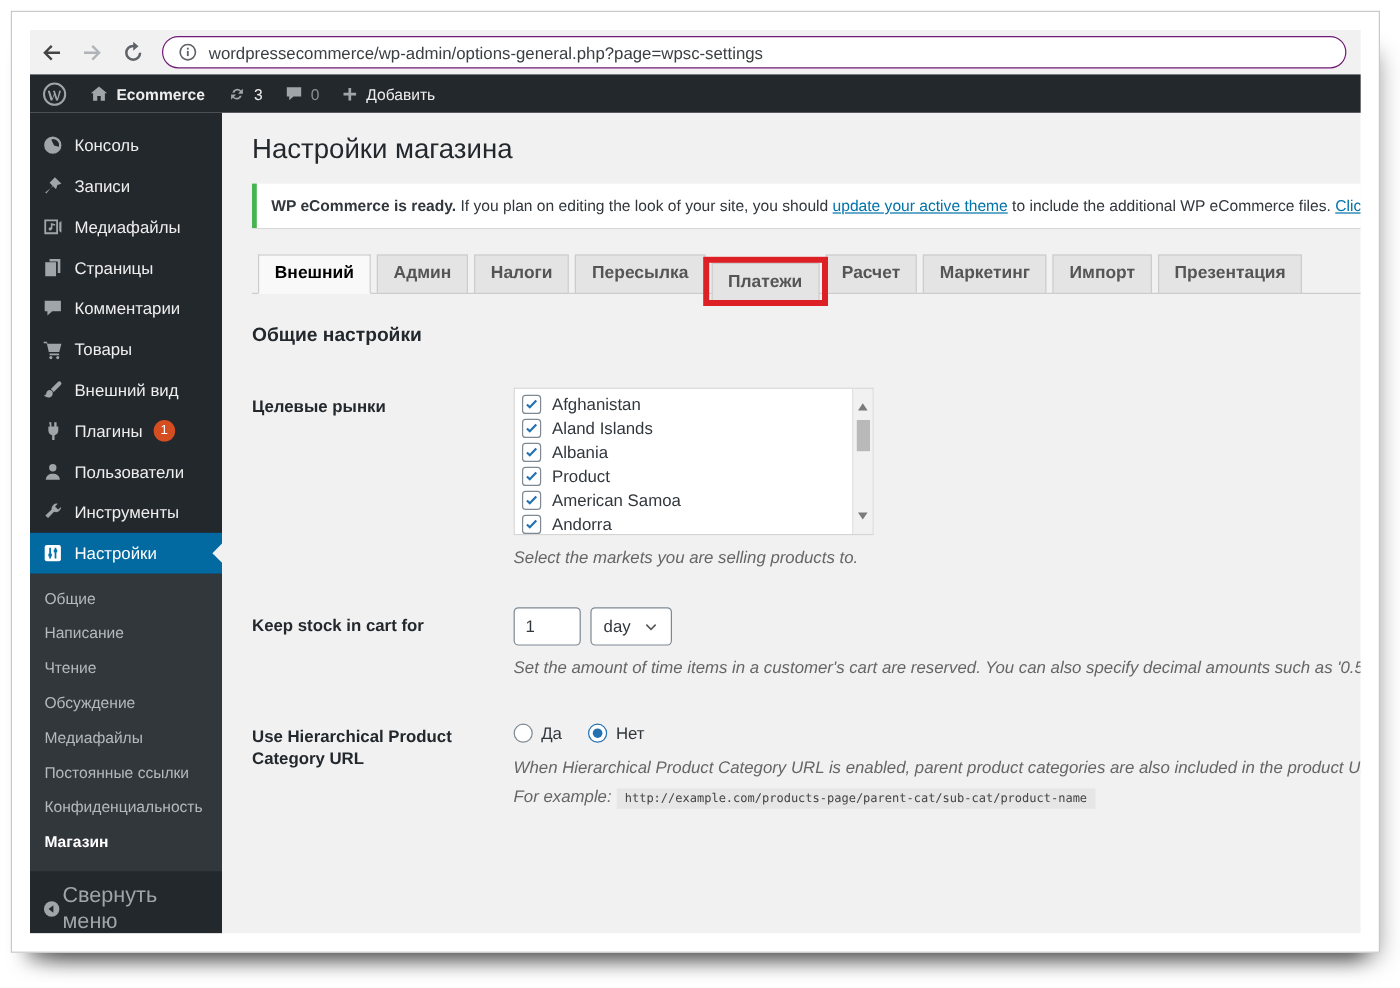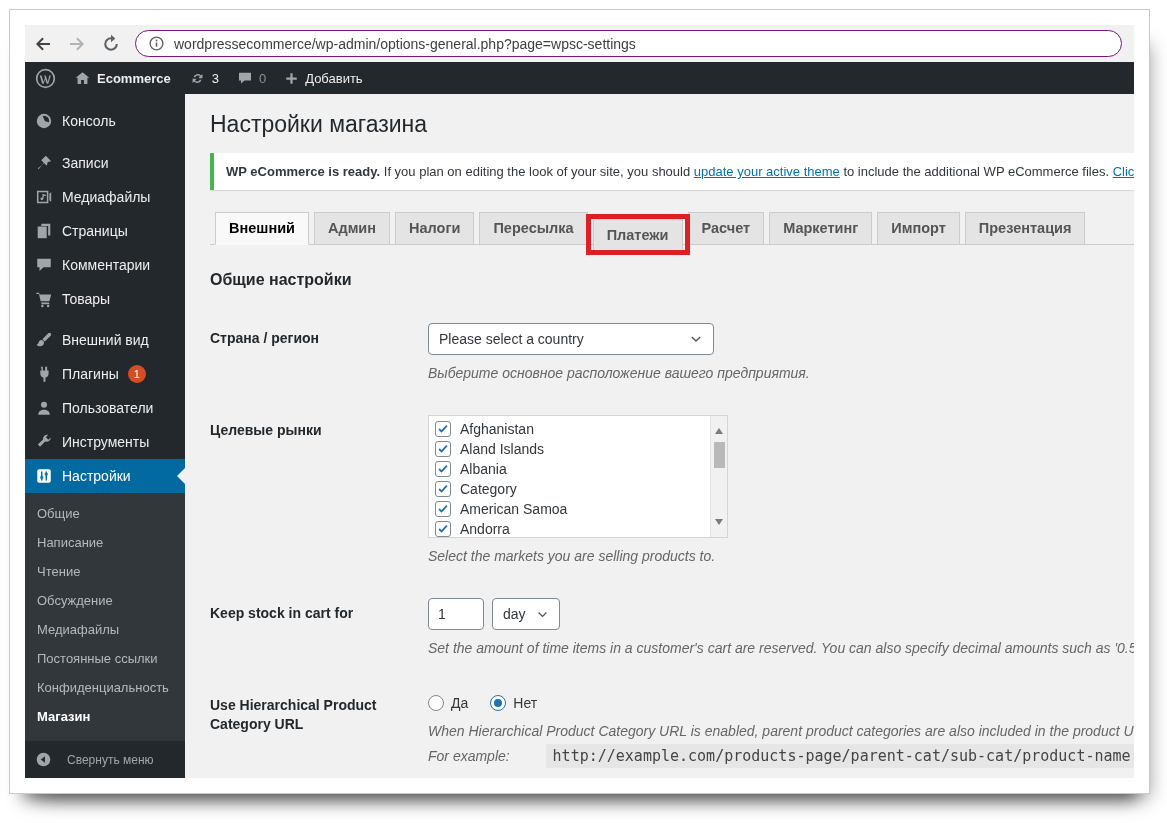--- a/index.html
+++ b/index.html
@@ -37,22 +37,22 @@
   .mi-gap { height:12px; }
   .badge { background:#d54e21; color:#fff; border-radius:50%; min-width:18px; height:18px;
     display:inline-flex; align-items:center; justify-content:center; font-size:11px; padding:0 3px; }
   .mi.active { background:#0369a1; color:#fff; position:relative; }
   .mi.active svg { color:#fff; }
   .mi.active::after { content:""; position:absolute; right:0; top:50%; margin-top:-8px;
     border:8px solid transparent; border-right-color:#f1f1f1; }
   .submenu { background:#32373c; padding:6px 0 10px; }
   .smi { padding:7px 12px; color:#b4b9be; font-size:13px; }
   .smi.current { color:#fff; font-weight:bold; }
-  .collapse { margin-top:auto; display:flex; align-items:center; gap:15px; padding:10px;
-    color:#a0a5aa; font-size:12px;text-align:right; }
+  .collapse { margin-top:auto; display:flex; align-items:center; gap:1px; padding:10px;
+    color:#a0a5aa; font-size:18px; }
 
   
   .content { flex:1; background:#f1f1f1; overflow:hidden; padding:0 0 0 25px; position:relative; }
   h1.pagetitle { font-size:23px; font-weight:400; color:#23282d; margin:17px 0 15px 0; }
   .notice { background:#fff; border-left:4px solid #46b450; box-shadow:0 1px 1px rgba(0,0,0,.1);
     padding:11px 12px; font-size:13px; color:#32373c; white-space:nowrap; width:1400px; }
   .notice a, .lnk { color:#0073aa; text-decoration:underline; cursor:pointer; }
 
   .tabs { margin-top:22px; display:flex; align-items:flex-end; gap:5px; padding-left:5px;
     border-bottom:1px solid #ccc; width:1400px; }
@@ -94,21 +94,21 @@
     background:#fff; padding:0 9px; font-size:14px; color:#32373c;
     font-family:"Liberation Sans", sans-serif; }
 
   .radio-row { display:flex; align-items:center; gap:22px; padding-top:5px; }
   .radio-opt { display:flex; align-items:center; gap:7px; font-size:14px; color:#32373c; cursor:pointer; }
   .radio { width:16px; height:16px; border-radius:50%; border:1px solid #7e8993; background:#fff; }
   .radio.checked { border-color:#2271b1; position:relative; }
   .radio.checked::after { content:""; position:absolute; left:3px; top:3px; width:8px; height:8px;
     border-radius:50%; background:#2271b1; }
   .code { font-family:"DejaVu Sans Mono", monospace; font-style:normal; background:#e6e6e6;
-    color:#444; padding:3px 7px; font-size:15px;margin-left:32px; }
+    color:#444; padding:3px 7px; font-size:10px; }
 </style>
 </head>
 <body>
 
 <div class="frame">
 <div class="browser">
 
   <div class="chrome">
     <span class="nav-ico">
       <svg width="20" height="20" viewBox="0 0 20 20">
@@ -288,32 +288,20 @@
           <span class="red-box"></span>
         </span>
         <span class="tab">Расчет</span>
         <span class="tab">Маркетинг</span>
         <span class="tab">Импорт</span>
         <span class="tab">Презентация</span>
       </div>
 
       <h3 class="section">Общие настройки</h3>
 
-      <div class="frow">
-        <div class="flabel">Страна / регион</div>
-        <div class="fcontrol">
-          <div class="selectbox" style="width:286px">
-            <span>Please select a country</span>
-            <svg width="14" height="14" viewBox="0 0 20 20">
-                  <path d="M4 7l6 6 6-6" fill="none" stroke="currentColor" stroke-width="2"></path>
-                </svg>
-          </div>
-          <div class="help">Выберите основное расположение вашего предприятия.</div>
-        </div>
-      </div>
 
       <div class="frow">
         <div class="flabel">Целевые рынки</div>
         <div class="fcontrol">
           <div class="listbox">
             <div class="citem">
               <span class="cb">
                     <svg width="12" height="12" viewBox="0 0 20 20">
                       <path d="M3.5 10l4 4L16.5 4.5" fill="none" stroke="#2271b1" stroke-width="3"></path>
                     </svg>
@@ -335,21 +323,21 @@
                     </svg>
                   </span>
               <span>Albania</span>
             </div>
             <div class="citem">
               <span class="cb">
                     <svg width="12" height="12" viewBox="0 0 20 20">
                       <path d="M3.5 10l4 4L16.5 4.5" fill="none" stroke="#2271b1" stroke-width="3"></path>
                     </svg>
                   </span>
-              <span>Category</span>
+              <span>Product</span>
             </div>
             <div class="citem">
               <span class="cb">
                     <svg width="12" height="12" viewBox="0 0 20 20">
                       <path d="M3.5 10l4 4L16.5 4.5" fill="none" stroke="#2271b1" stroke-width="3"></path>
                     </svg>
                   </span>
               <span>American Samoa</span>
             </div>
             <div class="citem">

